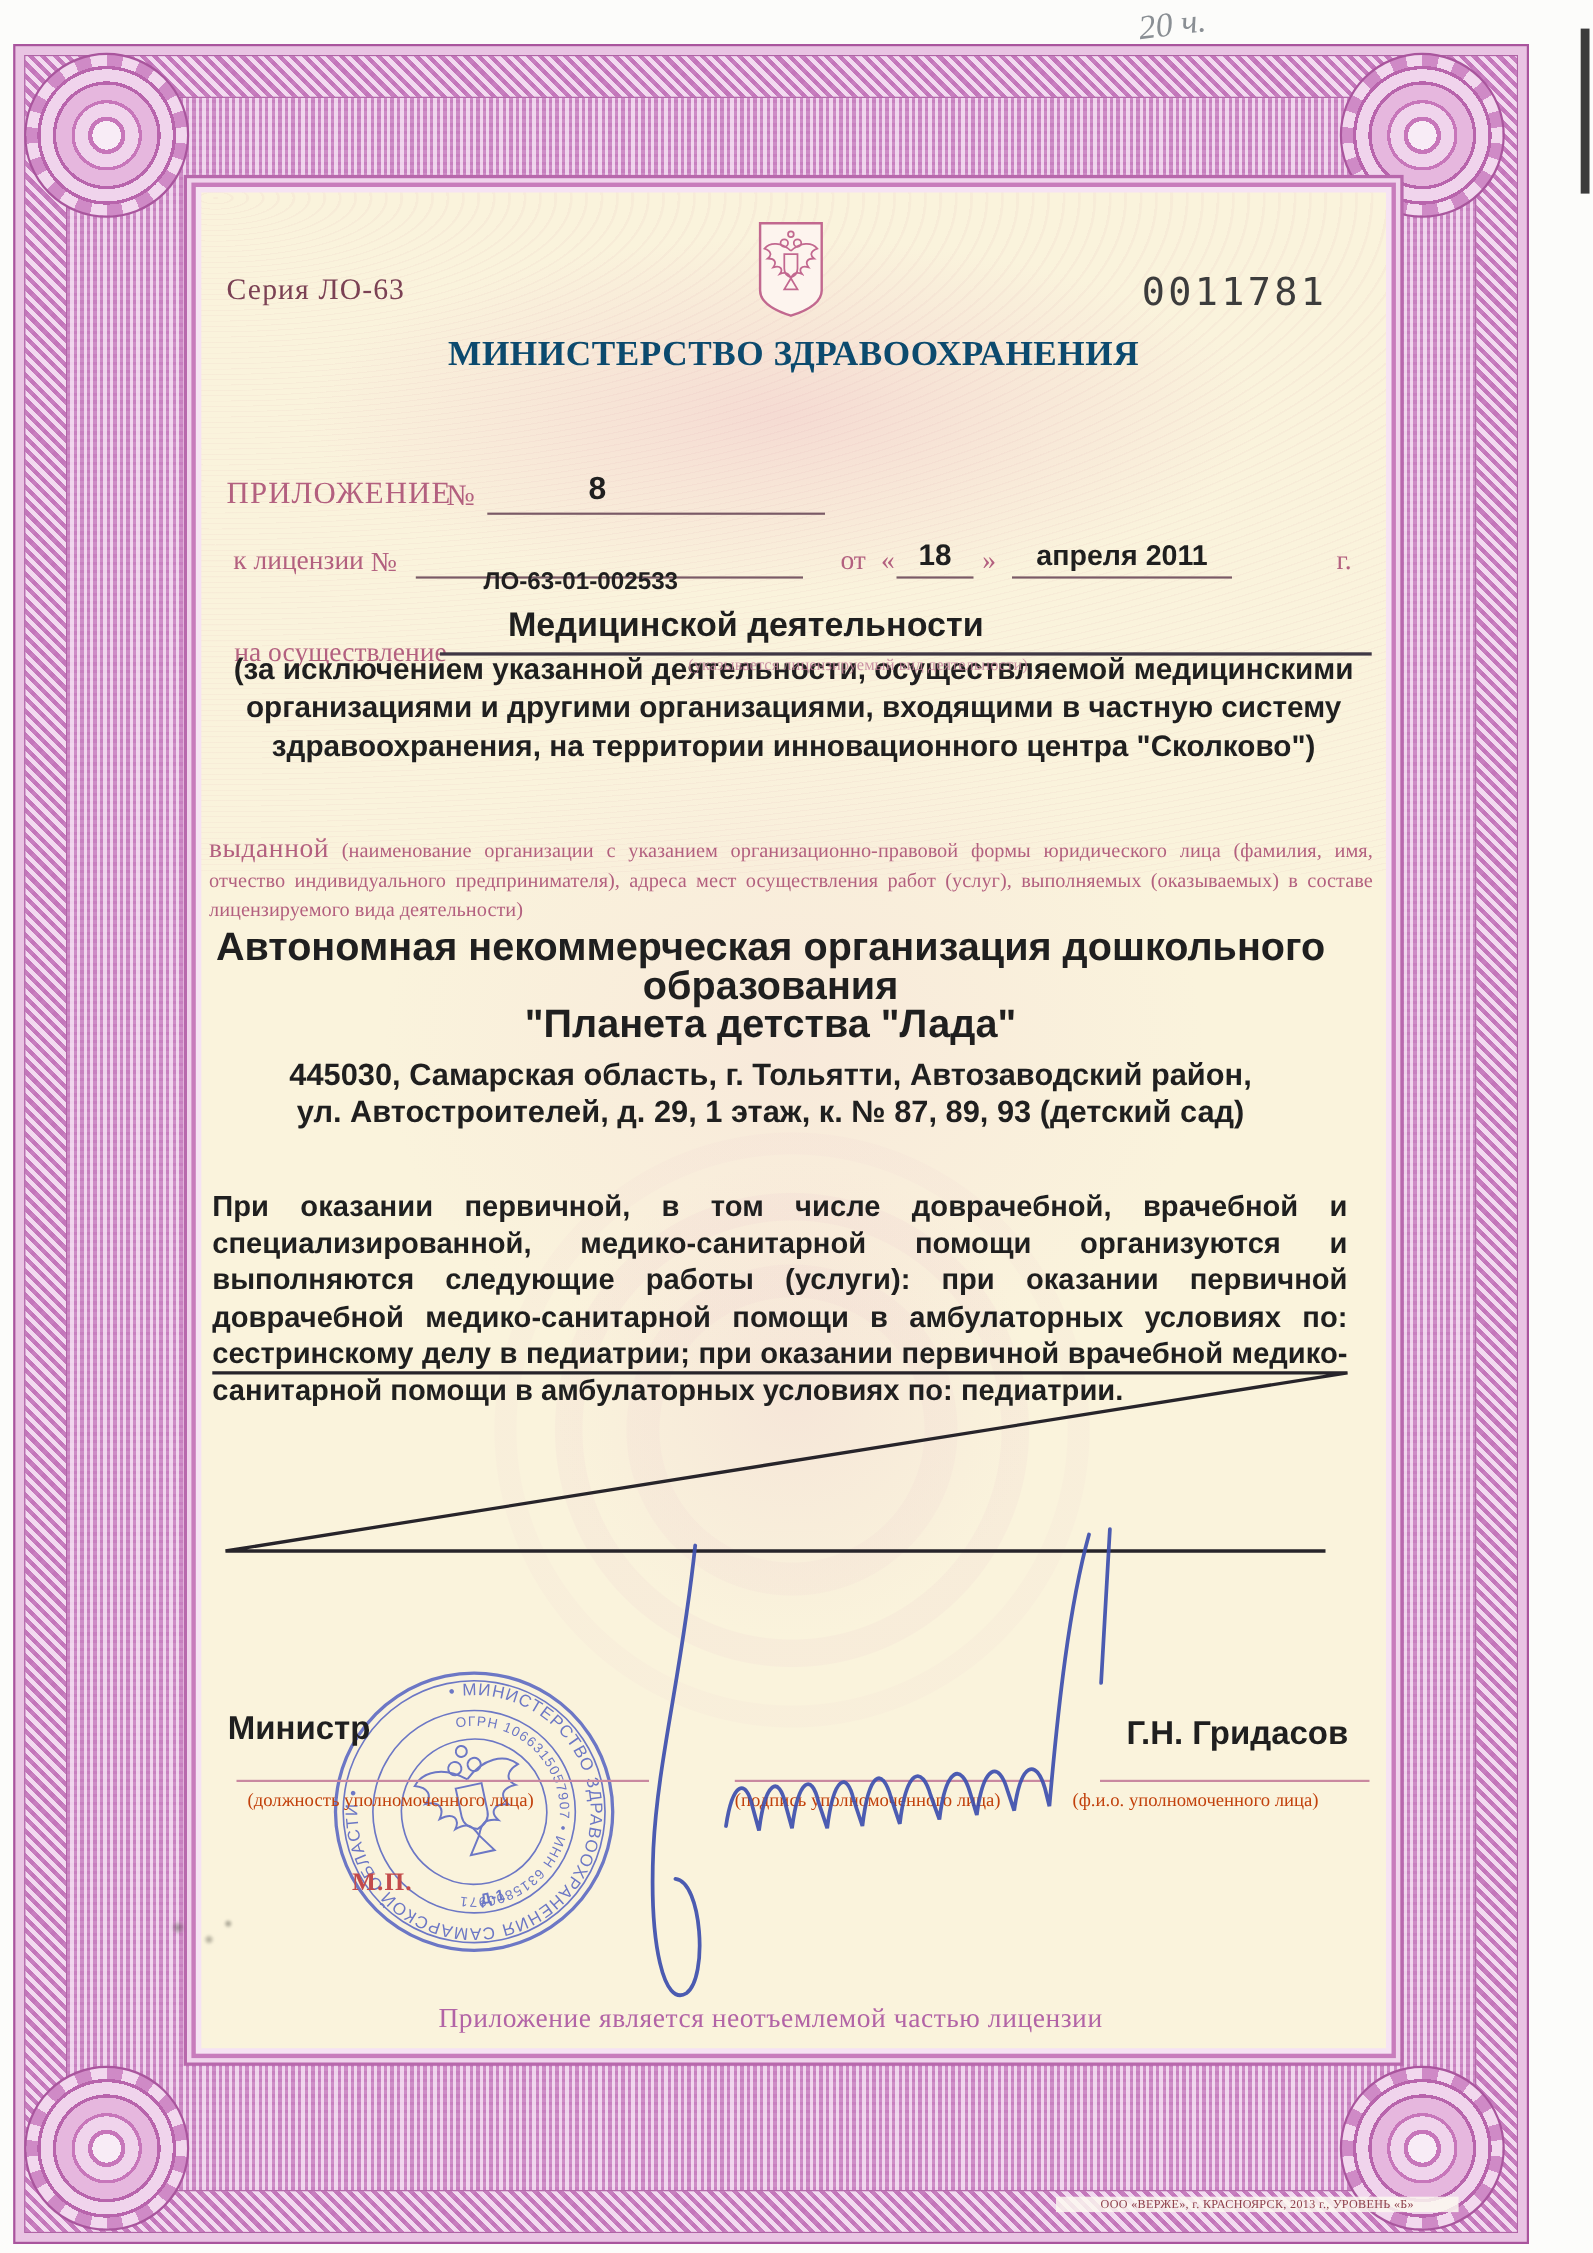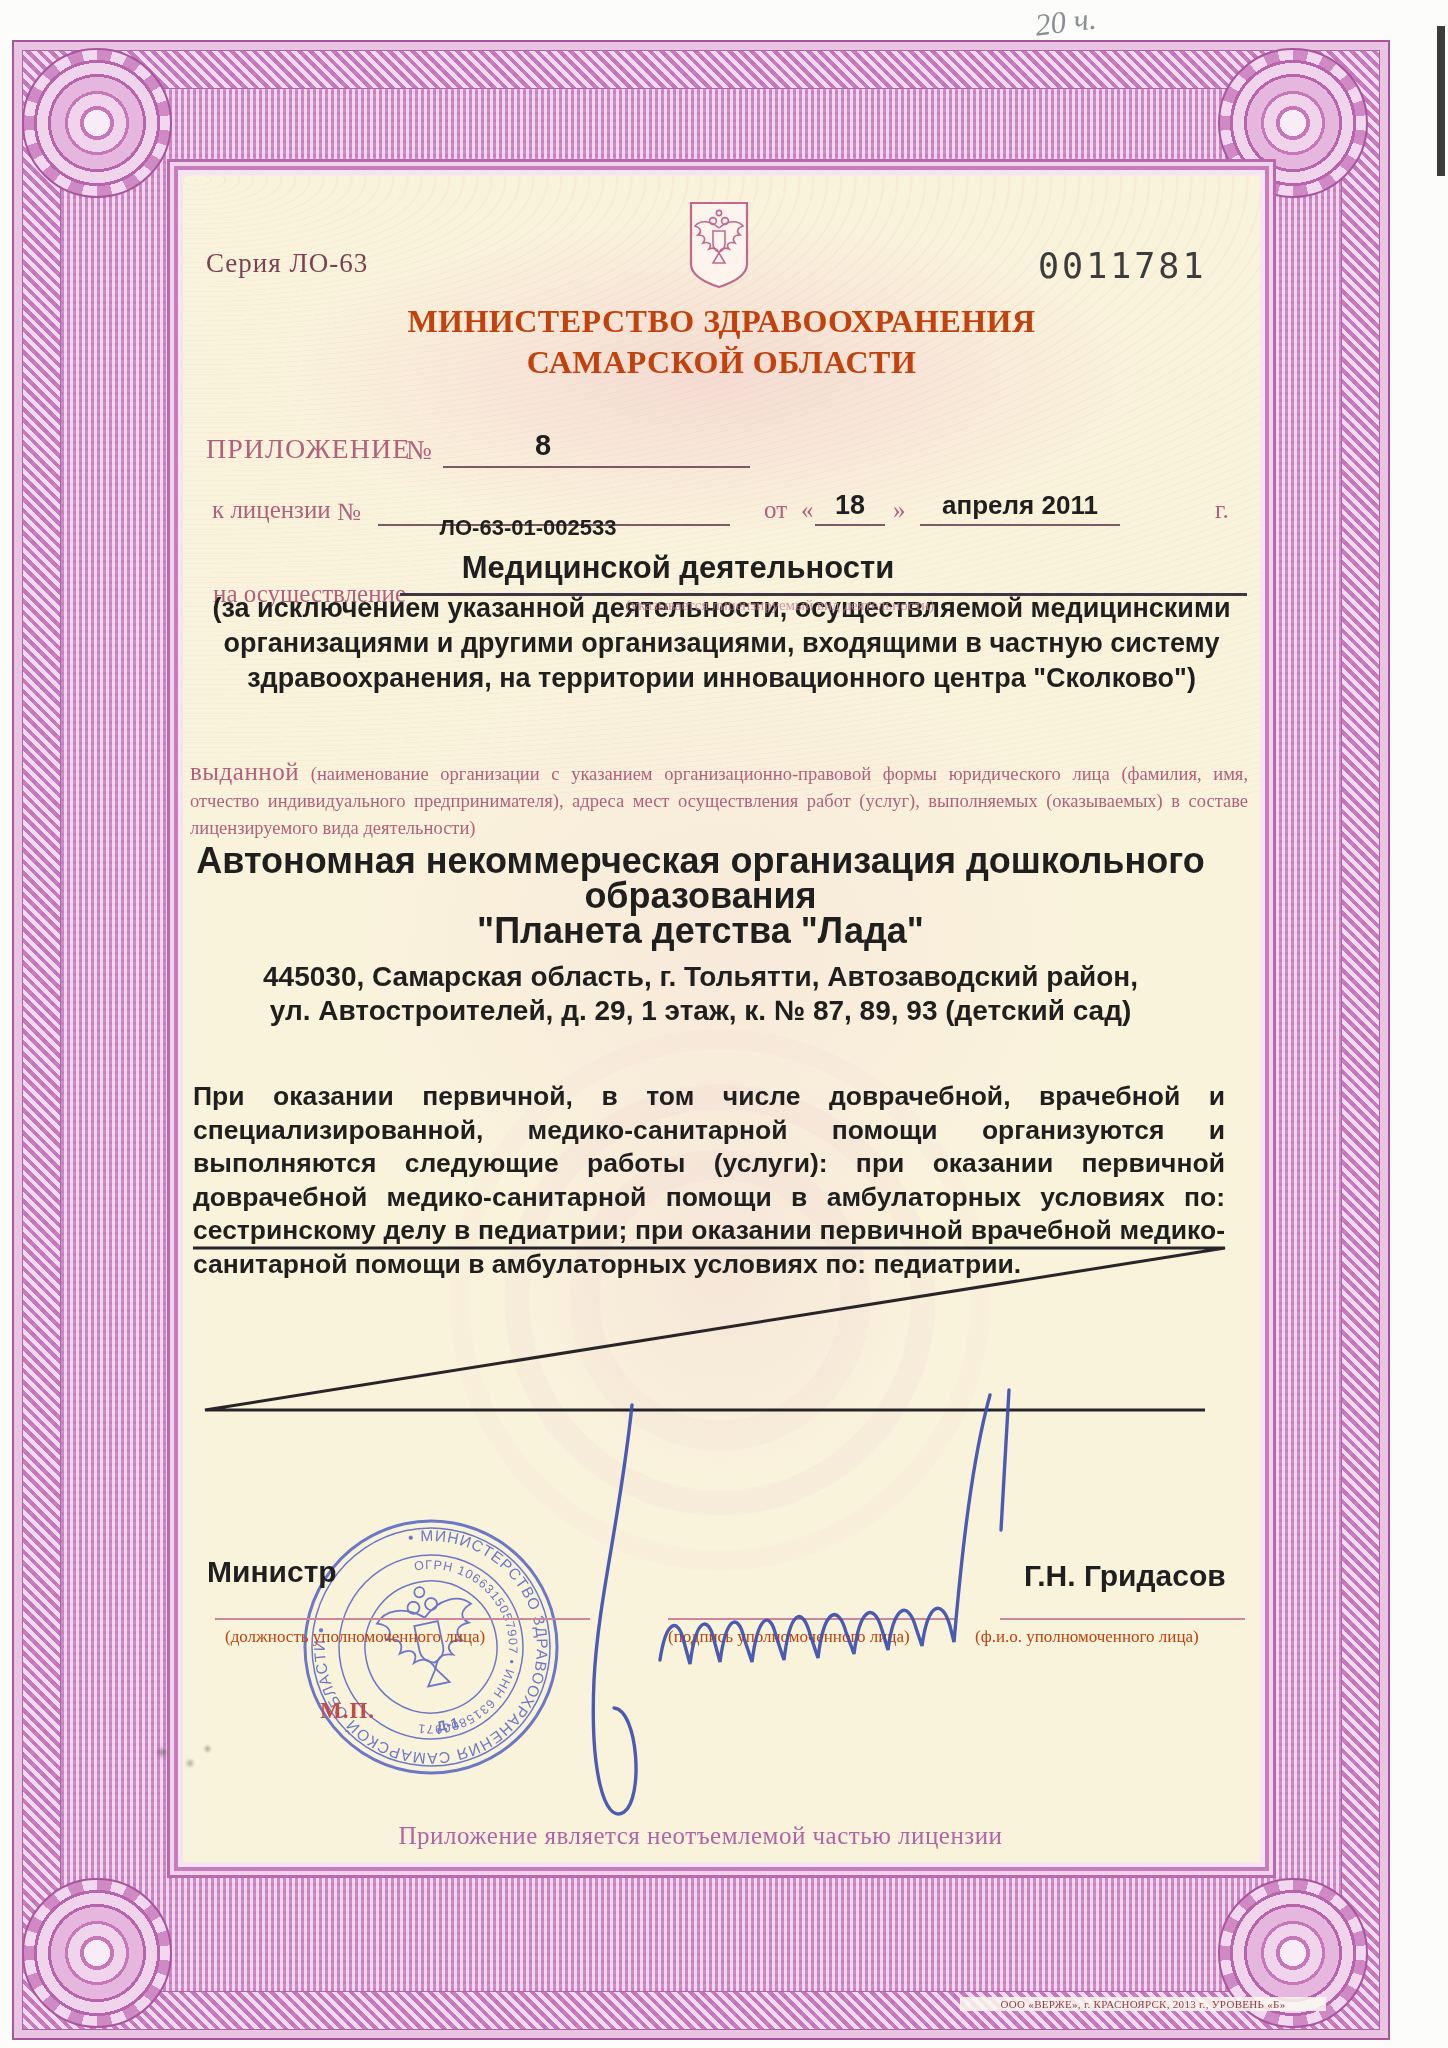--- a/index.html
+++ b/index.html
@@ -46,21 +46,21 @@
   .mauve{color:#b3607f;}
   .serifline{font-family:"Liberation Serif", serif;}
   .blk{color:#1f1f1f; font-family:"Liberation Sans", sans-serif; font-weight:bold;}
   .abs{position:absolute;}
   .ctr{text-align:center;}
   .rule{position:absolute; height:2px; background:#7a5a66;}
   .darkrule{position:absolute; height:3px; background:#3f3744;}
 
   .series{left:206px; top:248px; font-size:27px; color:#7b4154; letter-spacing:1px;}
   .serial{left:1038px; top:246px; font-family:"DejaVu Sans Mono", monospace; font-size:35px; color:#3c3c3c; letter-spacing:3px;}
-  .ministry{left:183px; top:301px; width:1077px; font-size:32px; font-weight:bold; color:#c2410c; line-height:41px; letter-spacing:.5px;}
+  .ministry{left:183px; top:301px; width:1077px; font-size:32px; font-weight:bold; color:#0c4a6e; line-height:41px; letter-spacing:.5px;}
 
   .app-label{left:206px; top:433px; font-size:28px; letter-spacing:1px;}
   .app-no{left:406px; top:435px; font-size:27px;}
   .app-val{left:443px; top:429px; width:200px; font-size:29px;}
   .lic-label{left:212px; top:496px; font-size:25px;}
   .lic-no{left:337px; top:498px; font-size:25px;}
   .lic-val{left:378px; top:515px; width:300px; font-size:22px;}
   .from-label{left:764px; top:496px; font-size:25px;}
   .q-open{left:801px; top:496px; font-size:25px;}
   .day-val{left:815px; top:490px; width:70px; font-size:27px;}
@@ -127,21 +127,20 @@
       <circle cx="35" cy="15" r="2.6"></circle>
       <path d="M29,33 h12 v13 q0,6 -6,8 q-6,-2 -6,-8 z"></path>
       <path d="M35,55 l-6,10 h12 z"></path>
     </g>
   </svg>
 
   <div class="abs serial">0011781</div>
 
   <div class="abs ministry ctr serifline">
     <div>МИНИСТЕРСТВО ЗДРАВООХРАНЕНИЯ</div>
-    <div>САМАРСКОЙ ОБЛАСТИ</div>
   </div>
 
   <span class="abs app-label mauve serifline">ПРИЛОЖЕНИЕ</span>
   <span class="abs app-no mauve serifline">№</span>
   <div class="rule" style="left:443px; top:466px; width:307px;"></div>
   <span class="abs app-val blk ctr">8</span>
 
   <span class="abs lic-label mauve serifline">к лицензии</span>
   <span class="abs lic-no mauve serifline">№</span>
   <div class="rule" style="left:378px; top:524px; width:352px;"></div>

